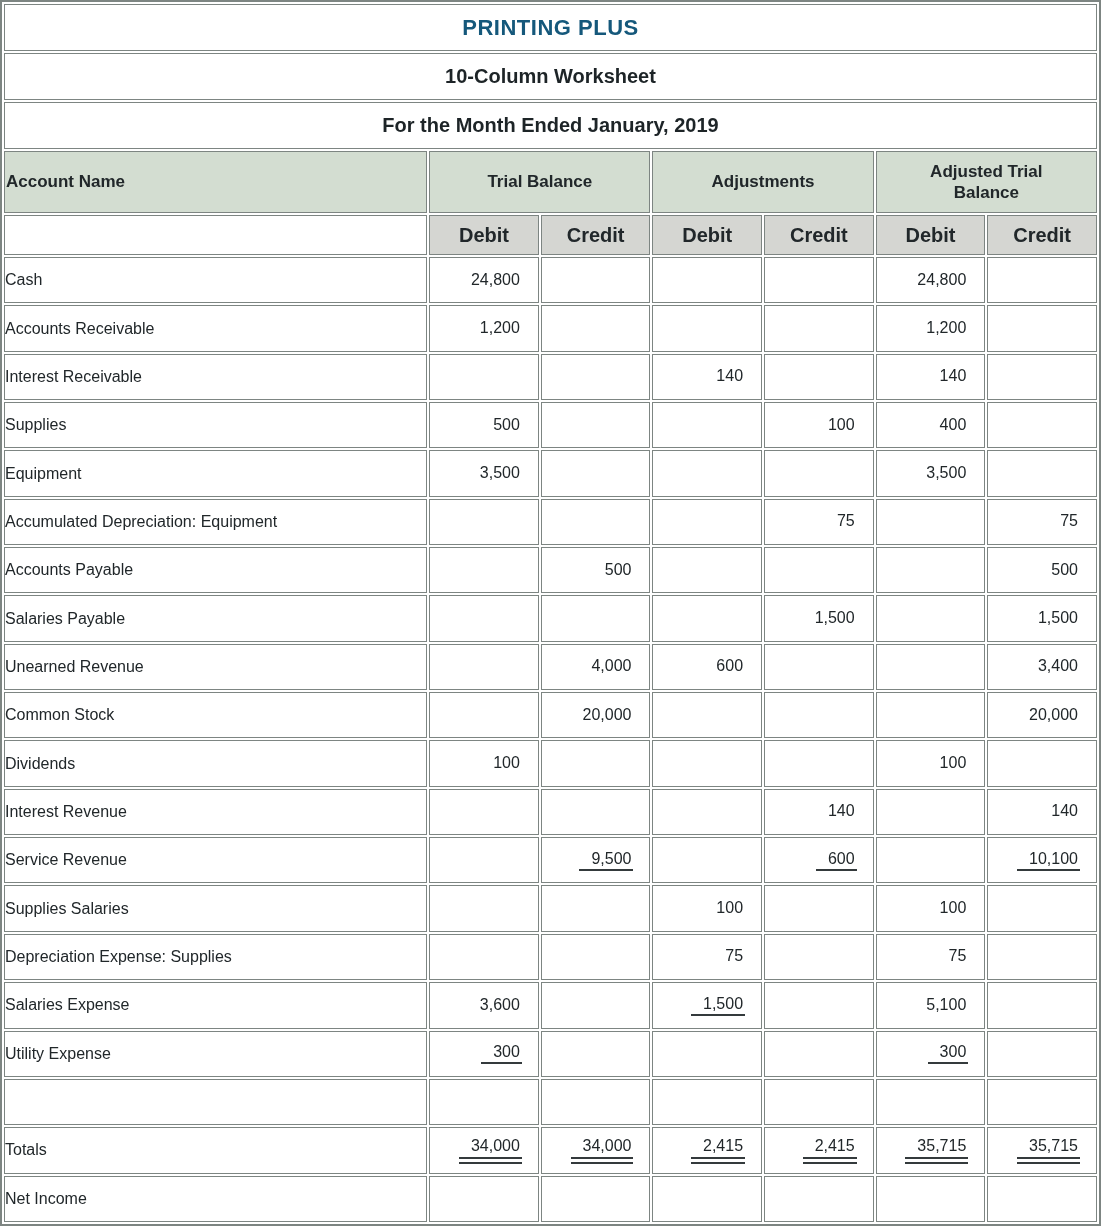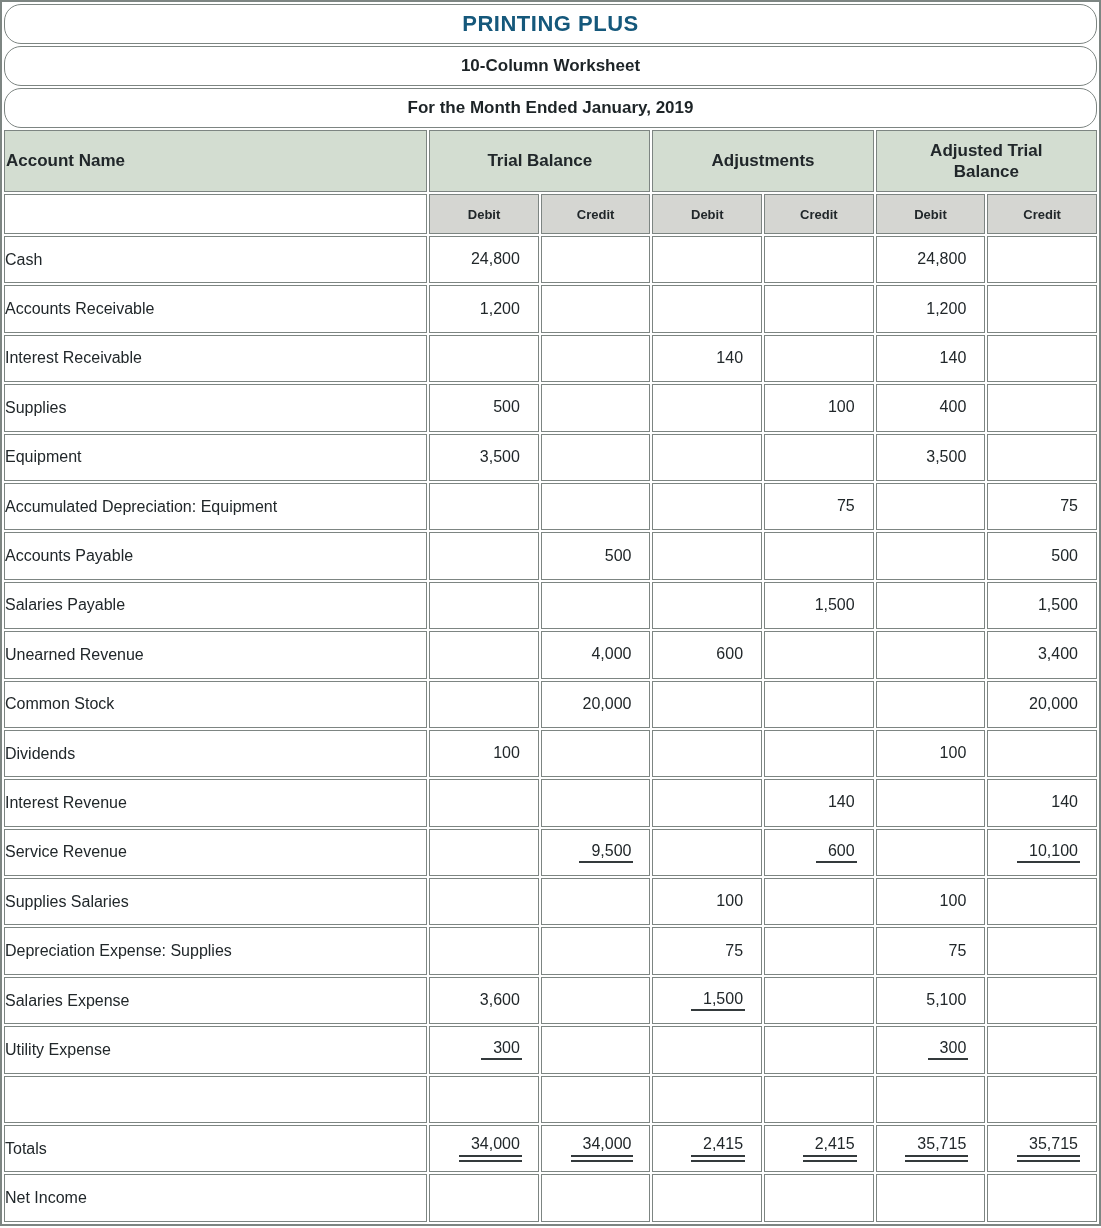--- a/index.html
+++ b/index.html
@@ -22,30 +22,30 @@
     table-layout:fixed;
     background:#fff;
   }
   th,td{
     border:1px solid var(--border);
     padding:0;
     background:#fff;
     overflow:hidden;
   }
   
-  .r-title td{height:40px;text-align:center;vertical-align:middle;border-radius:17px;}
+  .r-title td{height:47px;text-align:center;vertical-align:middle;}
   .company{font-size:22px;font-weight:bold;color:var(--title);letter-spacing:.5px;}
-  .doc-sub{font-size:17px;font-weight:bold;color:#1d2427;}
+  .doc-sub{font-size:20px;font-weight:bold;color:#1d2427;}
   
   .r-green th{background:var(--green);height:62px;font-size:17px;font-weight:bold;vertical-align:middle;}
   .r-green th.acct-h{text-align:left;padding-left:1px;}
   .r-green th.group-h{text-align:center;}
   .r-green .wrap{display:inline-block;max-width:150px;line-height:1.25;}
   
-  .r-sub th{height:40px;font-size:13px;font-weight:bold;text-align:center;vertical-align:middle;margin-top:44px;}
+  .r-sub th{height:40px;font-size:20px;font-weight:bold;text-align:center;vertical-align:middle;margin-top:44px;}
   .r-sub th.dc{background:var(--gray);}
   .r-sub th.spacer{background:#fff;}
   
   tbody td{height:43px;font-size:16px;vertical-align:middle;}
   td.acct{text-align:left;}
   td.num{text-align:right;padding-right:16px;}
   .val{display:inline-block;padding:0 2px 1px 12px;}
   .u1{border-bottom:2px solid var(--rule);}
   .u2{border-bottom:7px double var(--rule);padding-bottom:2px;}
 </style>

